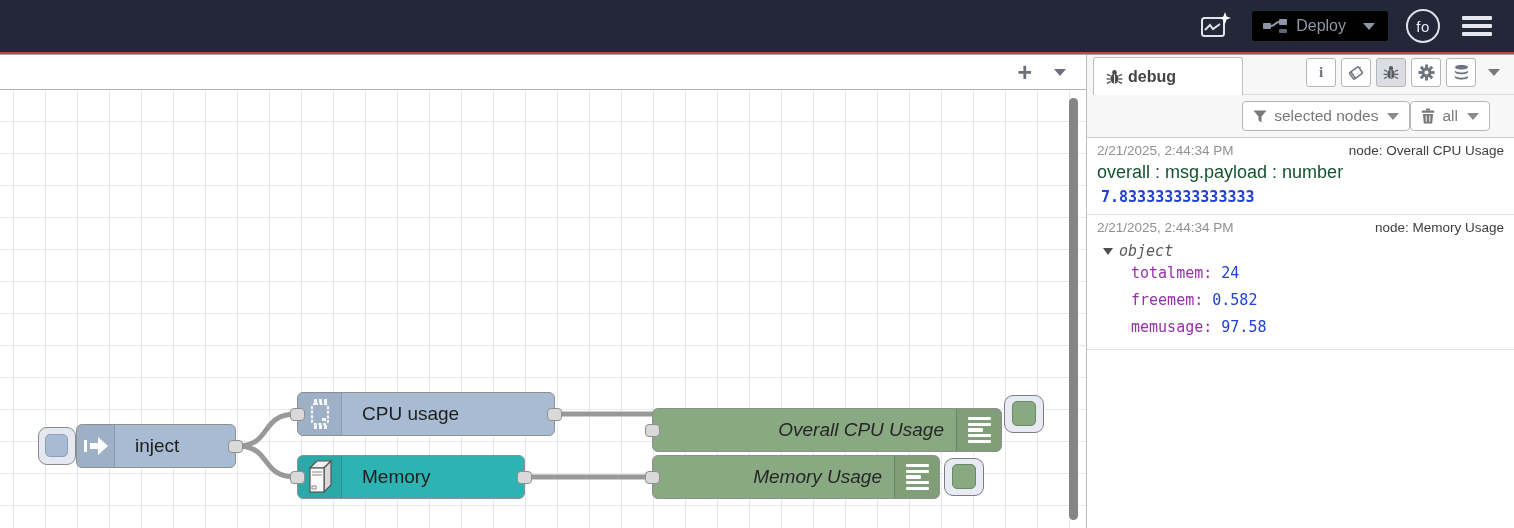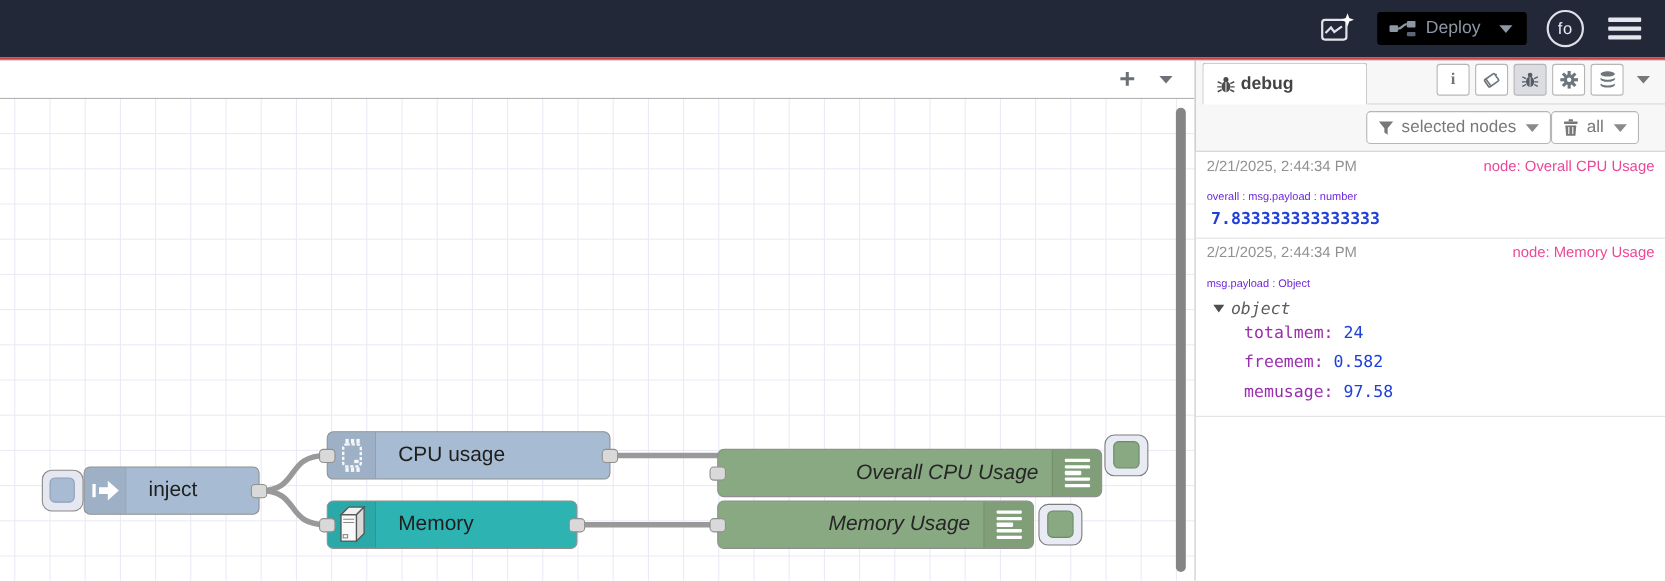--- a/index.html
+++ b/index.html
@@ -75,22 +75,22 @@
 
   .dbg-toolbar { display:flex; align-items:center; justify-content:flex-end; height:42px; padding-right:24px; }
   .tb-btn { height:30px; background:#fff; border:1px solid #b6b6b6; border-radius:4px; display:flex; align-items:center; gap:7px;
             padding:0 10px; color:#787878; font-size:15.5px; cursor:pointer; }
   .tb-btn .css-caret { border-top-color:#8a8a8a; margin-left:2px; }
 
   .messages { position:absolute; top:82px; left:0; right:0; bottom:0; background:#fff; border-top:1px solid #cfcfcf; overflow:hidden; }
   .msg { padding:5px 10px 8px 10px; border-bottom:1px solid #e2e2e2; }
   .msg-head { display:flex; justify-content:space-between; align-items:baseline; }
   .msg-time { color:#919191; font-size:13.5px; }
-  .msg-node { color:#ec4899; font-size:13.5px;text-align:right; }
-  .msg-meta { color:#6d28d9; font-size:10px; margin-top:16px; }
+  .msg-node { color:#404040; font-size:13.5px;text-align:right; }
+  .msg-meta { color:#14532d; font-size:18px; margin-top:4px; }
   .msg-value { color:#2040d8; font-family:"DejaVu Sans Mono",monospace; font-size:15px; font-weight:bold; margin-top:5px; padding-left:4px; }
   .tree-obj { display:flex; align-items:center; gap:6px; margin-top:7px; padding-left:6px; }
   .tree-caret { border-left:5.5px solid transparent; border-right:5.5px solid transparent; border-top:7px solid #4e4e4e; cursor:pointer; }
   .tree-obj em { font-family:"DejaVu Sans Mono",monospace; font-size:15px; color:#5b5b5b; font-style:italic; }
   .tree-row { padding-left:34px; font-family:"DejaVu Sans Mono",monospace; font-size:15px; line-height:27px; }
   .tree-key { color:#9a2fae; }
   .tree-val { color:#2040d8; }
 
   svg.gicon { display:block; }
 </style>
@@ -357,21 +357,20 @@
           </div>
           <div class="msg-meta">overall : msg.payload : number</div>
           <div class="msg-value">7.833333333333333</div>
         </div>
 
         <div class="msg">
           <div class="msg-head">
             <span class="msg-time">2/21/2025, 2:44:34 PM</span>
             <span class="msg-node">node: Memory Usage</span>
           </div>
-          <div class="msg-meta">msg.payload : Object</div>
           <div class="tree-obj">
             <span class="tree-caret"></span>
             <em>object</em>
           </div>
           <div class="tree-row">
             <span class="tree-key">totalmem:</span>
             <span class="tree-val">24</span>
           </div>
           <div class="tree-row">
             <span class="tree-key">freemem:</span>

